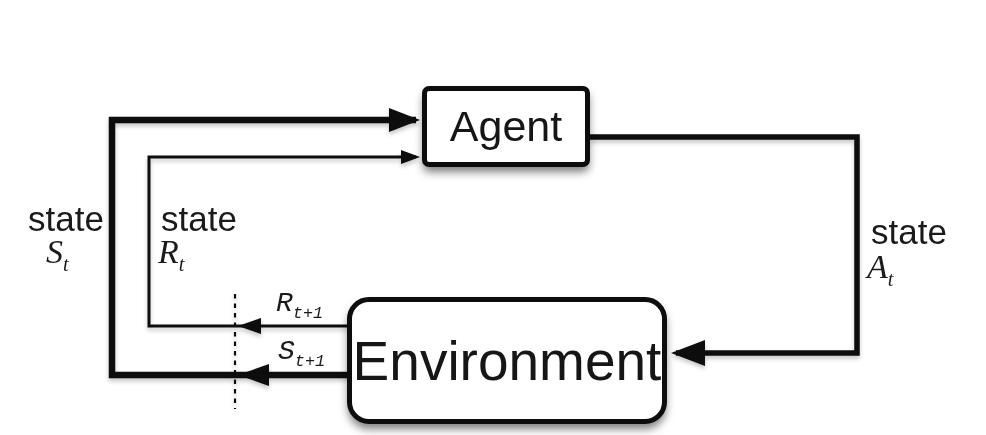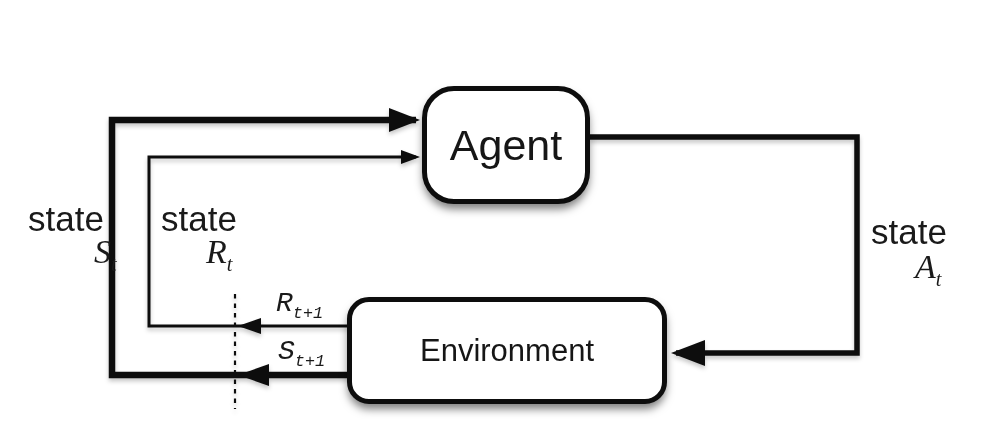--- a/index.html
+++ b/index.html
@@ -29,51 +29,51 @@
     display: flex;
     align-items: center;
     justify-content: center;
     box-shadow: 0 6px 8px -1px rgba(0,0,0,0.5);
     color: #161616;
   }
   .node-agent {
     left: 422px;
     top: 86px;
     width: 168px;
-    height: 118px;
-    border-radius: 32px;
+    height: 81px;
+    border-radius: 7px;
     font-size: 43px;
   }
   .node-environment {
     left: 347px;
     top: 297px;
     width: 320px;
-    height: 107px;
+    height: 127px;
     border-radius: 22px;
-    font-size: 31px;
+    font-size: 55px;
   }
   .label-word {
     position: absolute;
     font-size: 35px;
     color: #1a1a1a;
     white-space: nowrap;
   }
   .label-math {
     position: absolute;
     font-family: "Liberation Serif", serif;
     font-style: italic;
     color: #1a1a1a;
     white-space: nowrap;
   }
   .label-math sub {
     font-size: 0.6em;
     font-style: italic;
     line-height: 0;
   }
-  .math-lg { font-size: 34px; margin-left: 48px; }
+  .math-lg { font-size: 34px; }
   .math-md { font-size: 28px; font-family: Liberation Mono, monospace; }
 </style>
 </head>
 <body>
 
 <div class="canvas">
 
   <svg class="wires" width="986" height="435" viewBox="0 0 986 435">
 
     <polyline points="590,137 857,137 857,353 676,353" fill="none" stroke="#0d0d0d" stroke-width="5.5"></polyline>

